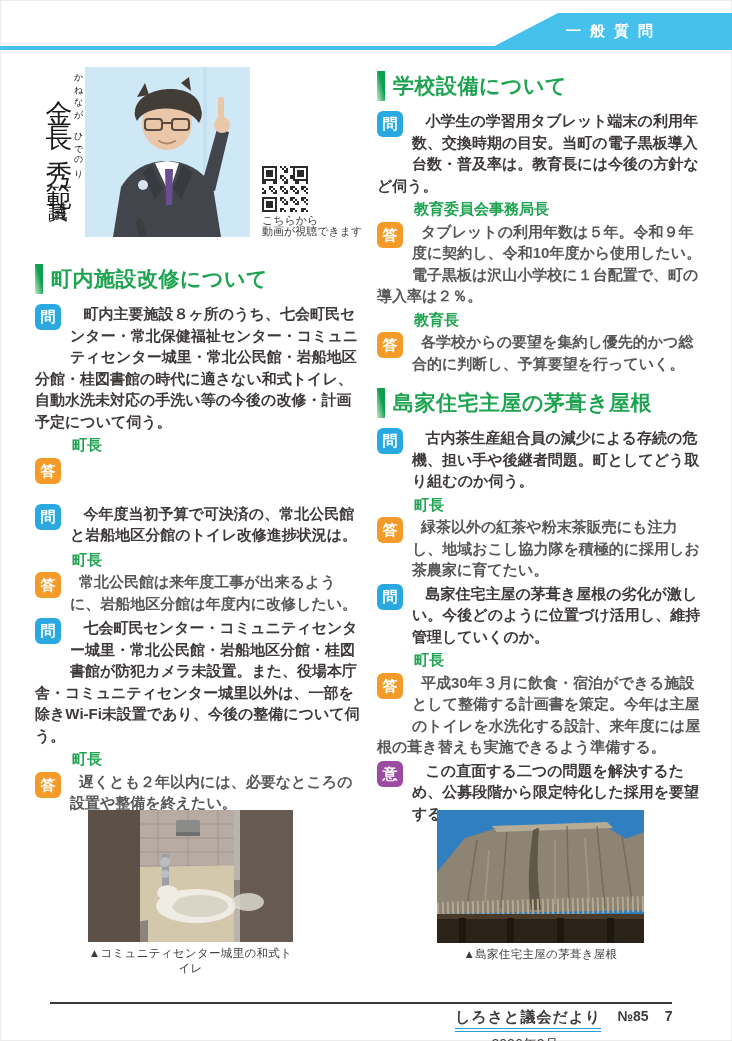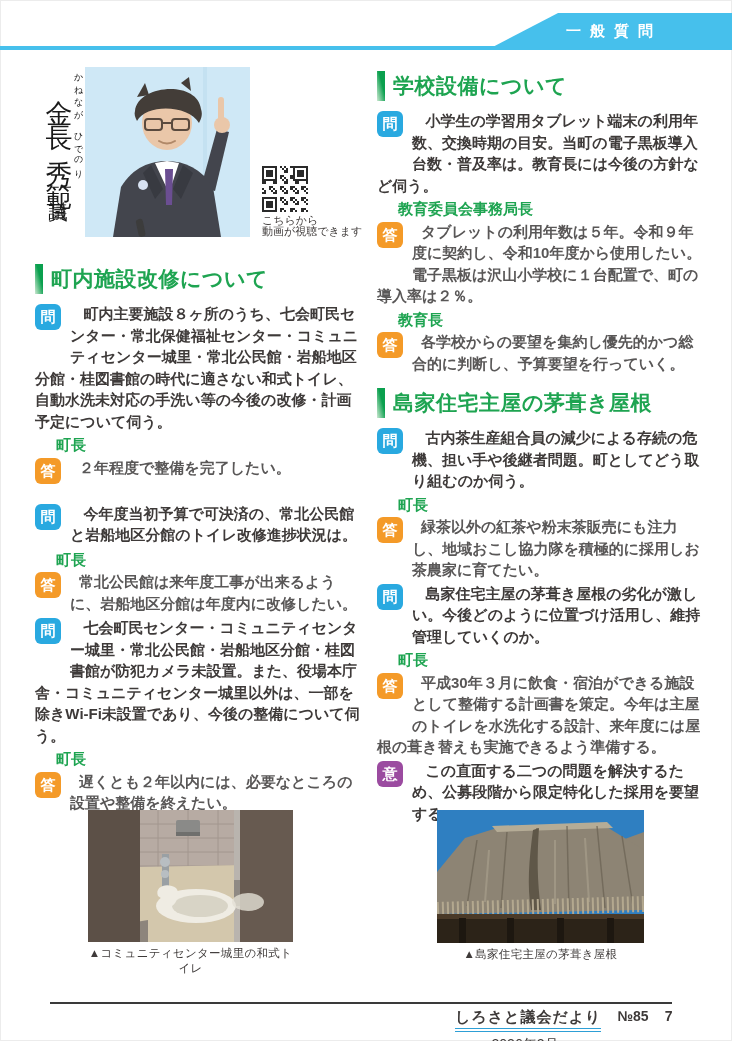--- a/index.html
+++ b/index.html
@@ -47,21 +47,21 @@
   .qa{display:flow-root;margin-bottom:2px;}
   .qa .badge{
     float:left;width:26px;height:26px;margin:1px 9px 17px 0;border-radius:6px;
     color:#fff;font-size:15px;font-weight:bold;display:flex;align-items:center;justify-content:center;
   }
   .b-q{background:#29a9e0;}
   .b-a{background:#f49a28;}
   .b-o{background:#9b4ba0;}
   .q-text{font-weight:bold;color:#3e3a39;text-indent:0.9em;}
   .a-text{font-weight:bold;color:#595757;text-indent:0.6em;}
-  .role{color:#1ea451;font-weight:bold;margin:1px 0;padding-left:21px;}
+  .role{color:#1ea451;font-weight:bold;margin:1px 16px;padding-left:21px;}
   
   .figure{position:absolute;text-align:center;}
   .fig-left{left:88px;top:810px;width:205px;}
   .fig-right{left:423px;top:810px;width:207px;}
   .figure svg{display:block;}
   .fig-caption{font-size:11.5px;color:#3e3a39;margin-top:4px;letter-spacing:0.3px;}
   
   .footer-rule{position:absolute;left:50px;top:1002px;width:622px;height:2px;background:#3a3a3a;}
   .footer{position:absolute;left:455px;top:1008px;width:230px;color:#3e3a39;}
   .footer-row1{display:flex;align-items:flex-start;}
@@ -318,21 +318,20 @@
     <span class="txt">町内施設改修について</span>
   </div>
 
   <div class="qa">
     <span class="badge b-q">問</span>
     <div class="q-text">町内主要施設８ヶ所のうち、七会町民センター・常北保健福祉センター・コミュニティセンター城里・常北公民館・岩船地区分館・桂図書館の時代に適さない和式トイレ、自動水洗未対応の手洗い等の今後の改修・計画予定について伺う。</div>
   </div>
   <div class="role">町長</div>
   <div class="qa">
     <span class="badge b-a">答</span>
-    <div class="a-text">２年程度で整備を完了したい。</div>
   </div>
   <div class="qa">
     <span class="badge b-q">問</span>
     <div class="q-text">今年度当初予算で可決済の、常北公民館と岩船地区分館のトイレ改修進捗状況は。</div>
   </div>
   <div class="role">町長</div>
   <div class="qa">
     <span class="badge b-a">答</span>
     <div class="a-text">常北公民館は来年度工事が出来るように、岩船地区分館は年度内に改修したい。</div>
   </div>

